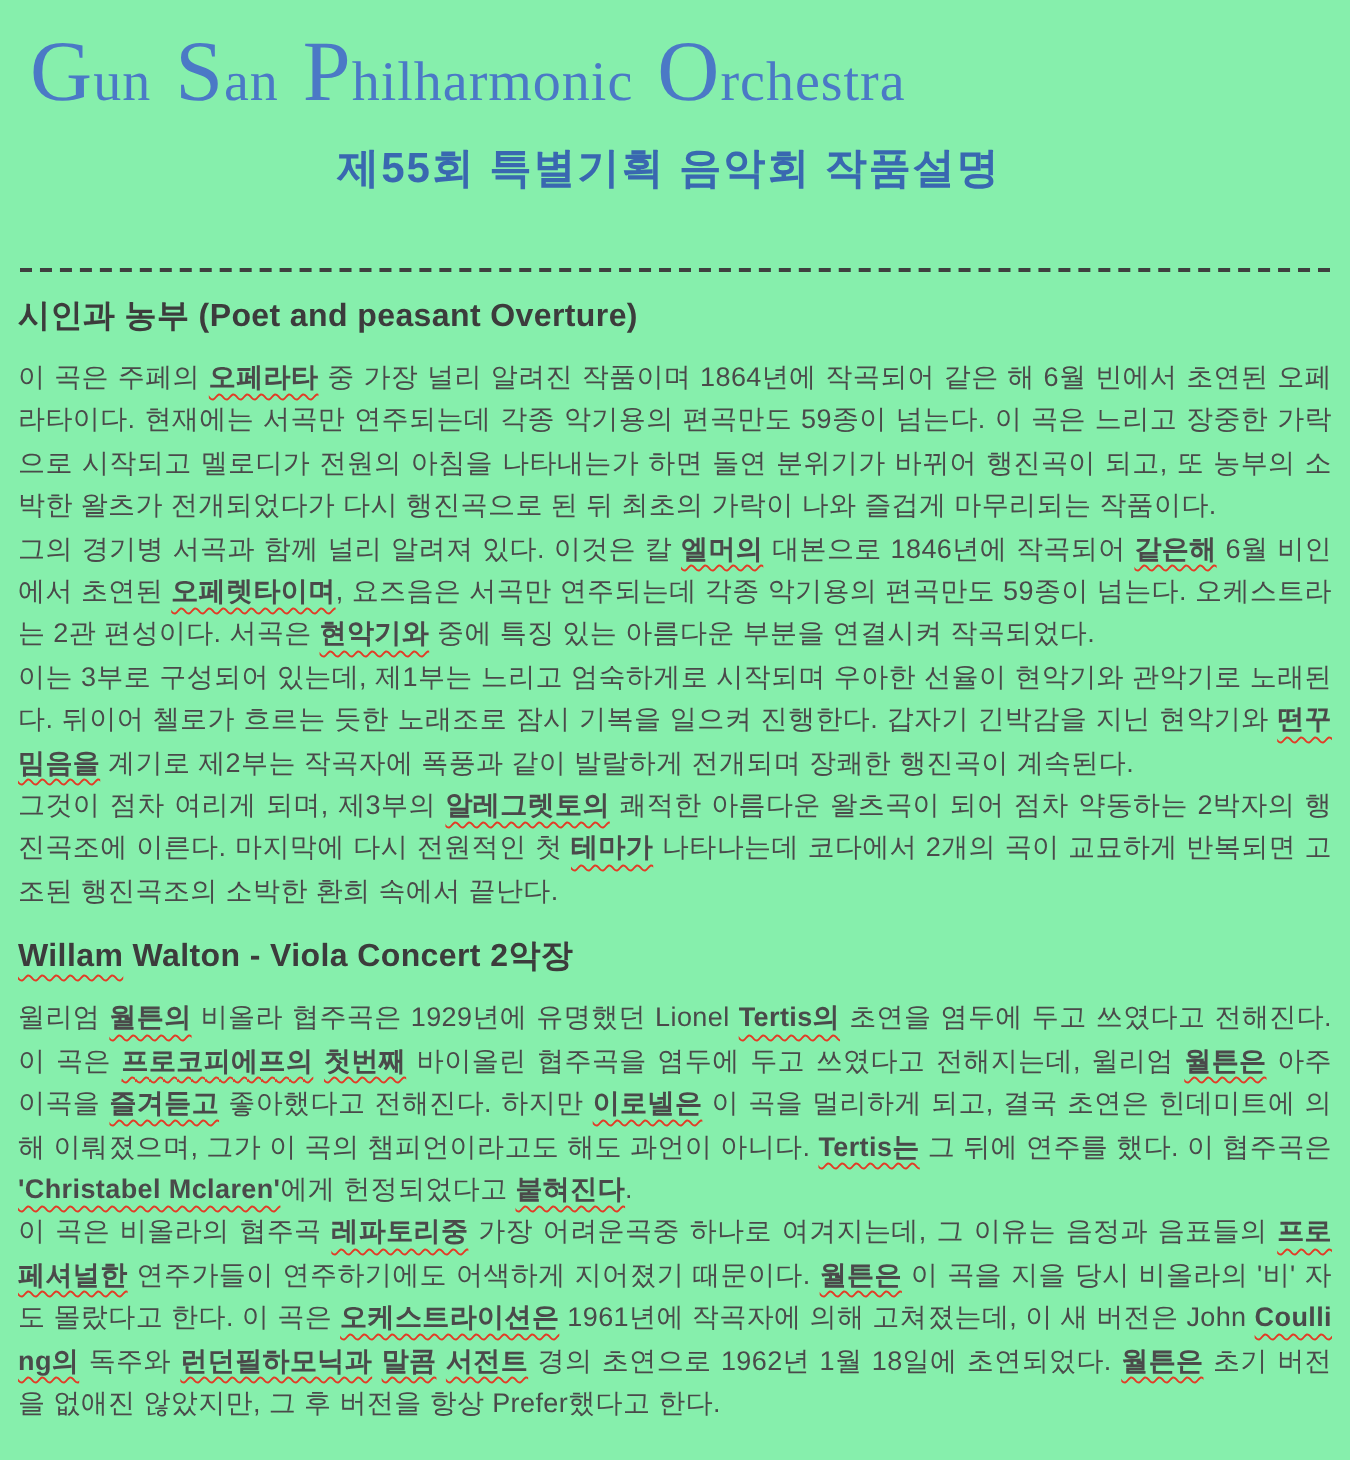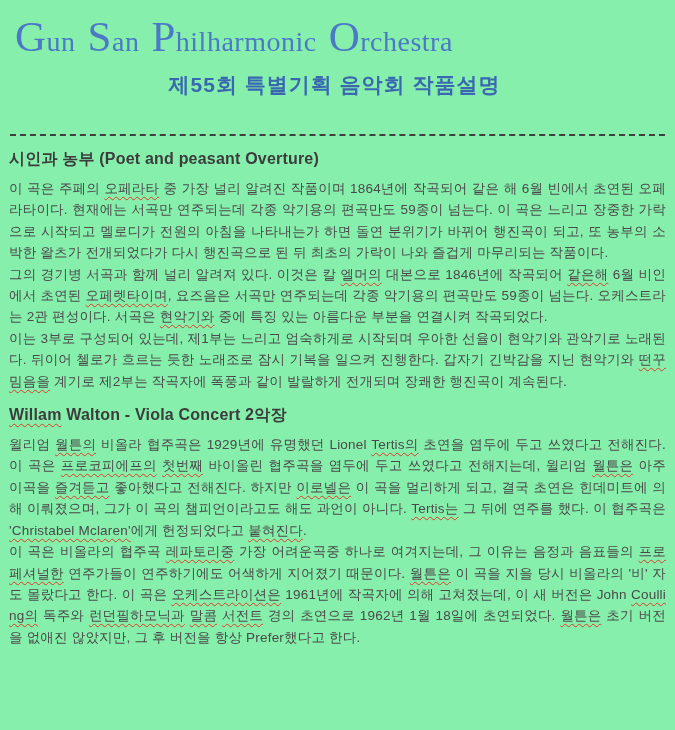--- a/index.html
+++ b/index.html
@@ -59,39 +59,41 @@
     line-height:21.4px;
     color:var(--body-text);
     text-align:justify;
     word-break:break-all;
     letter-spacing:0.2px;
   }
   .misspelled{
     text-decoration:underline wavy var(--spell-red);
     text-decoration-thickness:1px;
     text-underline-offset:3px;
+    font-weight:bold;
   }
 </style>
 </head>
 <body>
 
 <div class="page">
 
   <h1 class="title"><span class="title-word">Gun</span><span class="title-word">San</span><span class="title-word">Philharmonic</span><span class="title-word">Orchestra</span></h1>
 
   <div class="subtitle">제55회 특별기획 음악회 작품설명</div>
 
   <div class="dashed-separator"></div>
 
   <section class="section">
     <h2 class="section-heading"><span>시인과 농부 (Poet and peasant Overture)</span></h2>
     <div class="section-body">
         <p><span>이 곡은 주페의 </span><span class="misspelled">오페라타</span><span> 중 가장 널리 알려진 작품이며 1864년에 작곡되어 같은 해 6월 빈에서 초연된 오페라타이다. 현재에는 서곡만 연주되는데 각종 악기용의 편곡만도 59종이 넘는다. 이 곡은 느리고 장중한 가락으로 시작되고 멜로디가 전원의 아침을 나타내는가 하면 돌연 분위기가 바뀌어 행진곡이 되고, 또 농부의 소박한 왈츠가 전개되었다가 다시 행진곡으로 된 뒤 최초의 가락이 나와 즐겁게 마무리되는 작품이다.</span></p>
         <p><span>그의 경기병 서곡과 함께 널리 알려져 있다. 이것은 칼 </span><span class="misspelled">엘머의</span><span> 대본으로 1846년에 작곡되어 </span><span class="misspelled">같은해</span><span> 6월 비인에서 초연된 </span><span class="misspelled">오페렛타이며</span><span>,  요즈음은 서곡만 연주되는데 각종 악기용의 편곡만도 59종이 넘는다. 오케스트라는 2관 편성이다. 서곡은 </span><span class="misspelled">현악기와</span><span> 중에 특징 있는 아름다운 부분을 연결시켜 작곡되었다.</span></p>
         <p><span>이는 3부로 구성되어 있는데, 제1부는 느리고 엄숙하게로 시작되며  우아한 선율이 현악기와 관악기로 노래된다. 뒤이어 첼로가 흐르는 듯한  노래조로 잠시 기복을 일으켜 진행한다. 갑자기 긴박감을 지닌 현악기와 </span><span class="misspelled">떤꾸밈음을</span><span> 계기로 제2부는 작곡자에 폭풍과 같이 발랄하게 전개되며 장쾌한 행진곡이 계속된다.</span></p>
+        <p><span>그것이 점차 여리게 되며, 제3부의 </span><span class="misspelled">알레그렛토의</span><span> 쾌적한 아름다운 왈츠곡이 되어 점차 약동하는 2박자의 행진곡조에 이른다. 마지막에 다시 전원적인 첫 </span><span class="misspelled">테마가</span><span> 나타나는데 코다에서 2개의 곡이 교묘하게  반복되면 고조된 행진곡조의 소박한 환희 속에서 끝난다.</span></p>
       </div>
   </section>
 
   <section class="section">
     <h2 class="section-heading"><span class="misspelled">Willam</span><span> Walton - Viola Concert 2악장</span></h2>
     <div class="section-body">
         <p><span>윌리엄 </span><span class="misspelled">월튼의</span><span> 비올라 협주곡은 1929년에 유명했던 Lionel </span><span class="misspelled">Tertis의</span><span> 초연을 염두에 두고 쓰였다고 전해진다. 이 곡은 </span><span class="misspelled">프로코피에프의</span><span> </span><span class="misspelled">첫번째</span><span> 바이올린 협주곡을 염두에 두고 쓰였다고 전해지는데, 윌리엄 </span><span class="misspelled">월튼은</span><span> 아주 이곡을 </span><span class="misspelled">즐겨듣고</span><span> 좋아했다고 전해진다. 하지만 </span><span class="misspelled">이로넬은</span><span> 이 곡을 멀리하게 되고, 결국 초연은 힌데미트에 의해 이뤄졌으며, 그가 이 곡의 챔피언이라고도 해도 과언이 아니다. </span><span class="misspelled">Tertis는</span><span> 그 뒤에 연주를 했다. 이 협주곡은 </span><span class="misspelled">'Christabel Mclaren'</span><span>에게 헌정되었다고 </span><span class="misspelled">붙혀진다</span><span>.</span></p>
         <p><span>이 곡은 비올라의 협주곡 </span><span class="misspelled">레파토리중</span><span> 가장 어려운곡중 하나로 여겨지는데, 그 이유는 음정과 음표들의 </span><span class="misspelled">프로페셔널한</span><span> 연주가들이 연주하기에도 어색하게 지어졌기 때문이다. </span><span class="misspelled">월튼은</span><span> 이 곡을 지을 당시 비올라의 '비' 자도 몰랐다고 한다. 이 곡은 </span><span class="misspelled">오케스트라이션은</span><span> 1961년에 작곡자에 의해 고쳐졌는데, 이 새 버전은 John </span><span class="misspelled">Coulling의</span><span> 독주와 </span><span class="misspelled">런던필하모닉과</span><span> </span><span class="misspelled">말콤</span><span> </span><span class="misspelled">서전트</span><span> 경의 초연으로 1962년 1월 18일에 초연되었다. </span><span class="misspelled">월튼은</span><span> 초기 버전을 없애진 않았지만, 그 후 버전을 항상 Prefer했다고 한다.</span></p>
       </div>
   </section>

